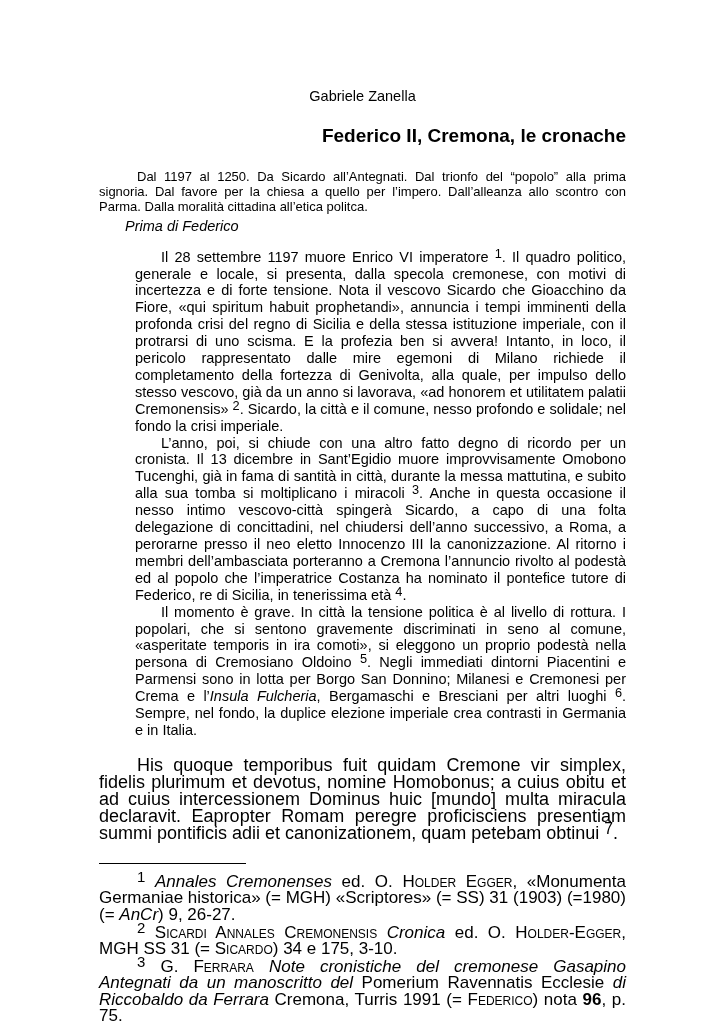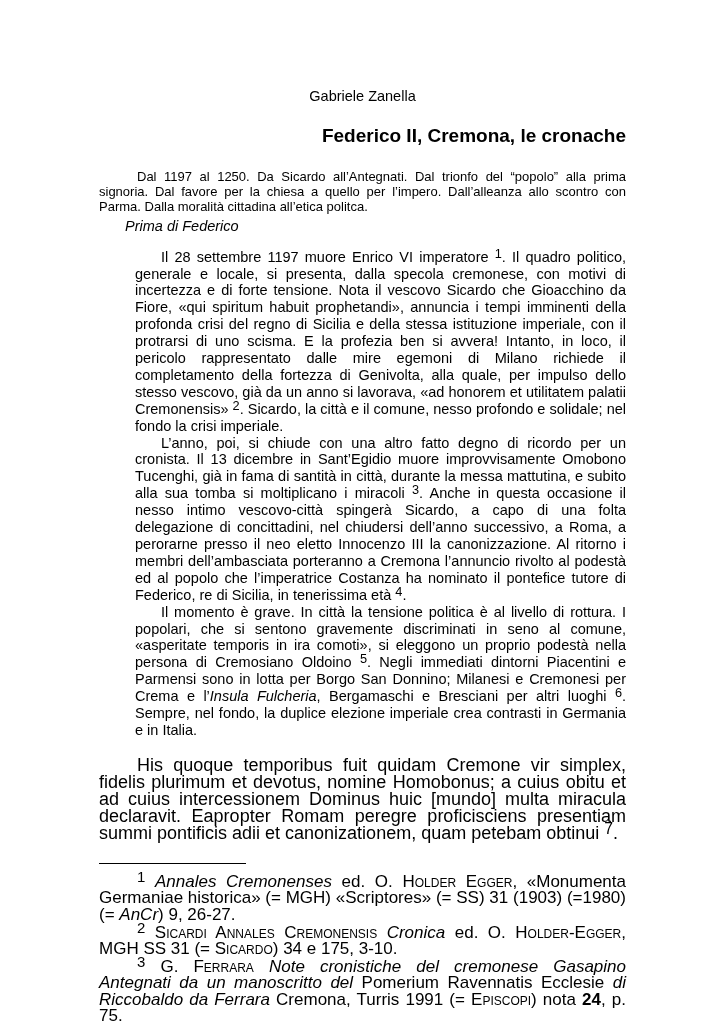--- a/index.html
+++ b/index.html
@@ -100,16 +100,16 @@
 
   <p class="body-para">Il momento è grave. In città la tensione politica è al livello di rottura. I popolari, che si sentono gravemente discriminati in seno al comune, «asperitate temporis in ira comoti», si eleggono un proprio podestà nella persona di Cremosiano Oldoino <sup class="fnref">5</sup>. Negli immediati dintorni Piacentini e Parmensi sono in lotta per Borgo San Donnino; Milanesi e Cremonesi per Crema e l’<span class="it">Insula Fulcheria</span>, Bergamaschi e Bresciani per altri luoghi <sup class="fnref">6</sup>. Sempre, nel fondo, la duplice elezione imperiale crea contrasti in Germania e in Italia.</p>
 
   <p class="block-quote">His quoque temporibus fuit quidam Cremone vir simplex, fidelis plurimum et devotus, nomine Homobonus; a cuius obitu et ad cuius intercessionem Dominus huic [mundo] multa miracula declaravit. Eapropter Romam peregre proficisciens presentiam summi pontificis adii et canonizationem, quam petebam obtinui <sup class="fnref">7</sup>.</p>
 
   <div class="footnote-rule"></div>
 
   <div class="footnotes">
     <p class="footnote"><sup class="fnref">1</sup> <span class="it">Annales Cremonenses</span> ed. O. <span class="sc">Holder Egger</span>, «Monumenta Germaniae historica» (= MGH) «Scriptores» (= SS) 31 (1903) (=1980) (= <span class="it">AnCr</span>) 9, 26-27.</p>
     <p class="footnote"><sup class="fnref">2</sup> <span class="sc">Sicardi Annales Cremonensis</span> <span class="it">Cronica</span> ed. O. <span class="sc">Holder-Egger</span>, MGH SS 31 (= <span class="sc">Sicardo</span>) 34 e 175, 3-10.</p>
-    <p class="footnote"><sup class="fnref">3</sup> G. <span class="sc">Ferrara</span> <span class="it">Note cronistiche del cremonese Gasapino Antegnati da un manoscritto del</span> Pomerium Ravennatis Ecclesie <span class="it">di Riccobaldo da Ferrara</span> Cremona, Turris 1991 (= <span class="sc">Episcopi</span>) nota <span class="bd">24</span>, p. 75.</p>
+    <p class="footnote"><sup class="fnref">3</sup> G. <span class="sc">Ferrara</span> <span class="it">Note cronistiche del cremonese Gasapino Antegnati da un manoscritto del</span> Pomerium Ravennatis Ecclesie <span class="it">di Riccobaldo da Ferrara</span> Cremona, Turris 1991 (= <span class="sc">Federico</span>) nota <span class="bd">96</span>, p. 75.</p>
   </div>
 
 </div>
 
 </body></html>

